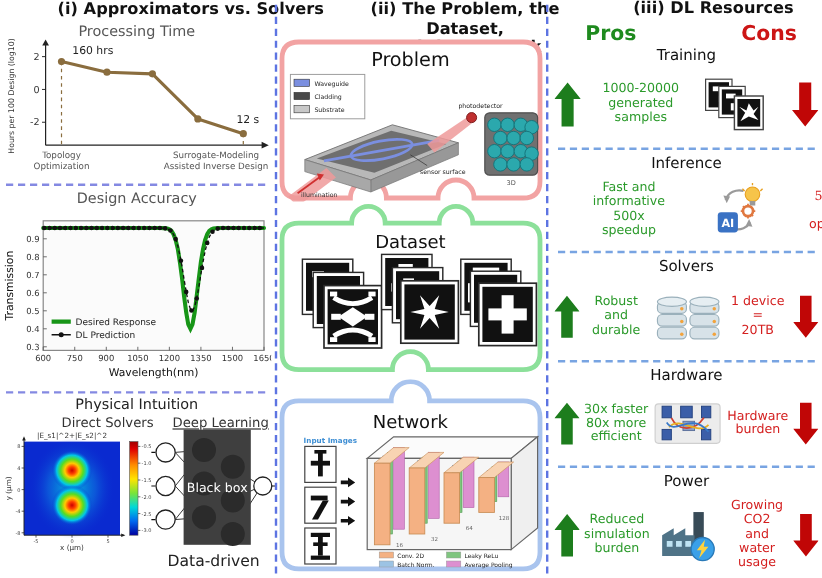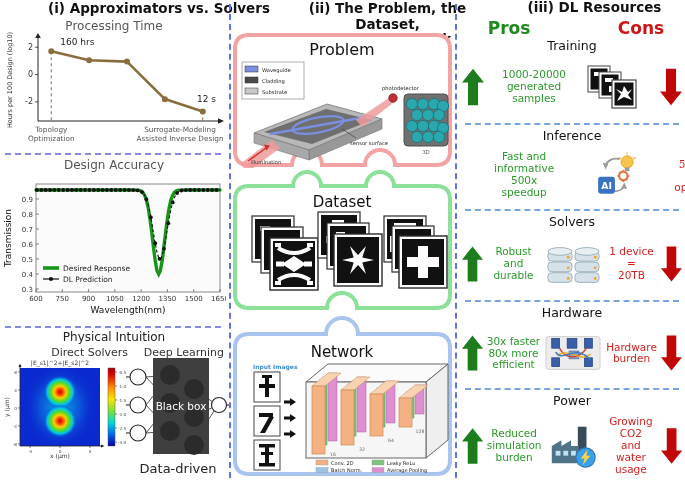--- a/index.html
+++ b/index.html
@@ -148,21 +148,21 @@
         <text x="61" y="98.6" font-size="7.5" fill="#222">Desired Response</text>
         <line x1="41" y1="107" x2="57" y2="107" stroke="#111111" stroke-width="1.2"></line>
         <circle cx="49" cy="107" r="2.1" fill="#111111"></circle>
         <text x="61" y="109.6" font-size="7.5" fill="#222">DL Prediction</text>
       </svg>
 
     <div class="abs hdiv" style="left:5px;top:326px;width:216px;"></div>
 
     <div class="abs chart-title" style="left:0;top:330px;width:228px;color:#222;">Physical Intuition</div>
     <div class="abs sub-head" style="left:6px;top:346px;width:122px;">Direct Solvers</div>
-    <div class="abs sub-head" style="left:132px;top:346px;width:92px;">Deep Learning</div>
+    <div class="abs sub-head" style="left:132px;top:346px;width:92px;text-decoration:underline;">Deep Learning</div>
 
     <svg class="abs" id="heatmap-svg" style="left:4px;top:358px;" width="127" height="102" viewBox="0 0 127 102">
       <defs>
         <linearGradient id="jet" x1="0" y1="0" x2="0" y2="1">
           <stop offset="0" stop-color="#a00000"></stop>
             <stop offset="0.08" stop-color="#e00000"></stop>
           <stop offset="0.25" stop-color="#ff8c00"></stop>
             <stop offset="0.4" stop-color="#ffe400"></stop>
           <stop offset="0.55" stop-color="#7ae438"></stop>
             <stop offset="0.7" stop-color="#00d8d8"></stop>

